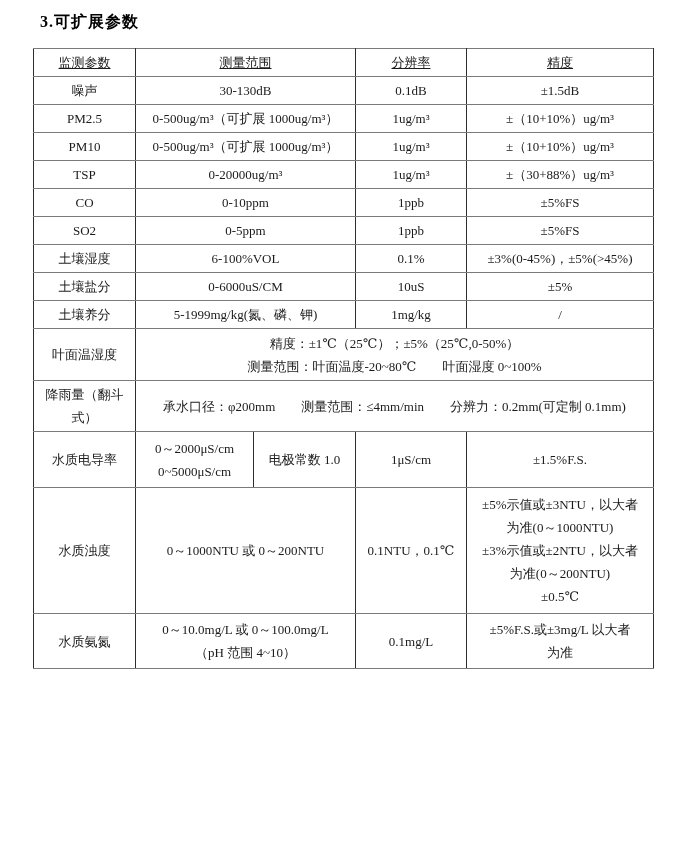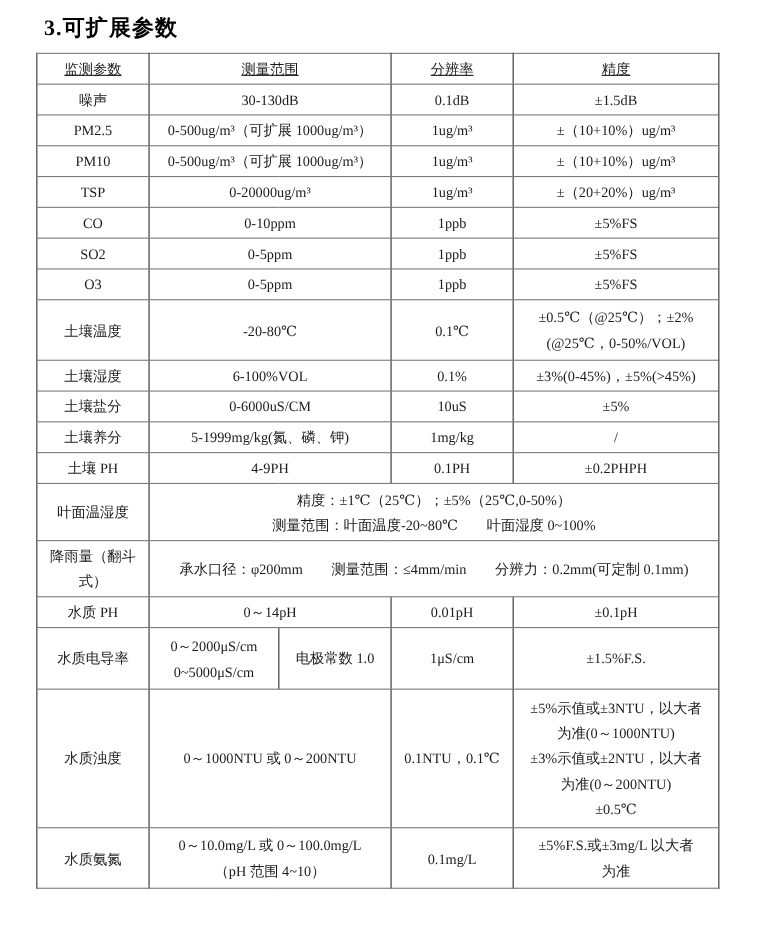--- a/index.html
+++ b/index.html
@@ -3,21 +3,21 @@
 <meta charset="utf-8">
 <style>
   html,body{margin:0;padding:0;}
   body{
     width:694px;height:845px;background:#ffffff;position:relative;
     font-family:"Liberation Serif","DejaVu Serif",serif;color:#111;
     overflow:hidden;
   }
   .title{
     position:absolute;left:40px;top:12px;margin:0;
-    font-size:20px;font-weight:bold;color:#000;letter-spacing:1px;
+    font-size:16px;font-weight:bold;color:#000;letter-spacing:1px;
   }
   table.spec{
     position:absolute;left:33px;top:48px;width:620px;
     border-collapse:collapse;table-layout:fixed;
     border:1px solid #333;
   }
   .spec td{
     border-top:1px solid #7a7a7a;border-bottom:1px solid #7a7a7a;
     border-left:1px solid #2e2e2e;border-right:1px solid #2e2e2e;
     text-align:center;vertical-align:middle;
@@ -75,52 +75,39 @@
       <td>PM10</td>
       <td colspan="2">0-500ug/m³（可扩展 1000ug/m³）</td>
       <td>1ug/m³</td>
       <td>±（10+10%）ug/m³</td>
     </tr>
 
     <tr class="h-std">
       <td>TSP</td>
       <td colspan="2">0-20000ug/m³</td>
       <td>1ug/m³</td>
-      <td>±（20+20%）ug/m³</td>
+      <td>±（30+88%）ug/m³</td>
     </tr>
 
     <tr class="h-std">
       <td>CO</td>
       <td colspan="2">0-10ppm</td>
       <td>1ppb</td>
       <td>±5%FS</td>
     </tr>
 
 
     <tr class="h-std">
       <td>SO2</td>
       <td colspan="2">0-5ppm</td>
       <td>1ppb</td>
       <td>±5%FS</td>
     </tr>
 
-    <tr class="h-std">
-      <td>O3</td>
-      <td colspan="2">0-5ppm</td>
-      <td>1ppb</td>
-      <td>±5%FS</td>
-    </tr>
 
-    <tr class="h-soilt">
-      <td>土壤温度</td>
-      <td colspan="2">-20-80℃</td>
-      <td>0.1℃</td>
-      <td>±0.5℃（@25℃）；±2%
-(@25℃，0-50%/VOL)</td>
-    </tr>
 
     <tr class="h-std">
       <td>土壤湿度</td>
       <td colspan="2">6-100%VOL</td>
       <td>0.1%</td>
       <td>±3%(0-45%)，±5%(&gt;45%)</td>
     </tr>
 
     <tr class="h-std">
       <td>土壤盐分</td>
@@ -129,46 +116,34 @@
       <td>±5%</td>
     </tr>
 
     <tr class="h-std">
       <td>土壤养分</td>
       <td colspan="2">5-1999mg/kg(氮、磷、钾)</td>
       <td>1mg/kg</td>
       <td>/</td>
     </tr>
 
-    <tr class="h-std">
-      <td>土壤 PH</td>
-      <td colspan="2">4-9PH</td>
-      <td>0.1PH</td>
-      <td>±0.2PHPH</td>
-    </tr>
 
     <tr class="h-leaf">
       <td>叶面温湿度</td>
       <td colspan="4">精度：±1℃（25℃）；±5%（25℃,0-50%）
 测量范围：叶面温度-20~80℃　　叶面湿度 0~100%</td>
     </tr>
 
     <tr class="h-rain">
       <td>降雨量（翻斗
 式）</td>
       <td colspan="4">承水口径：φ200mm　　测量范围：≤4mm/min　　分辨力：0.2mm(可定制 0.1mm)</td>
     </tr>
 
 
-    <tr class="h-std">
-      <td>水质 PH</td>
-      <td colspan="2">0～14pH</td>
-      <td>0.01pH</td>
-      <td>±0.1pH</td>
-    </tr>
 
     <tr class="h-ec">
       <td>水质电导率</td>
       <td>0～2000μS/cm
 0~5000μS/cm</td>
       <td>电极常数 1.0</td>
       <td>1μS/cm</td>
       <td>±1.5%F.S.</td>
     </tr>
 

